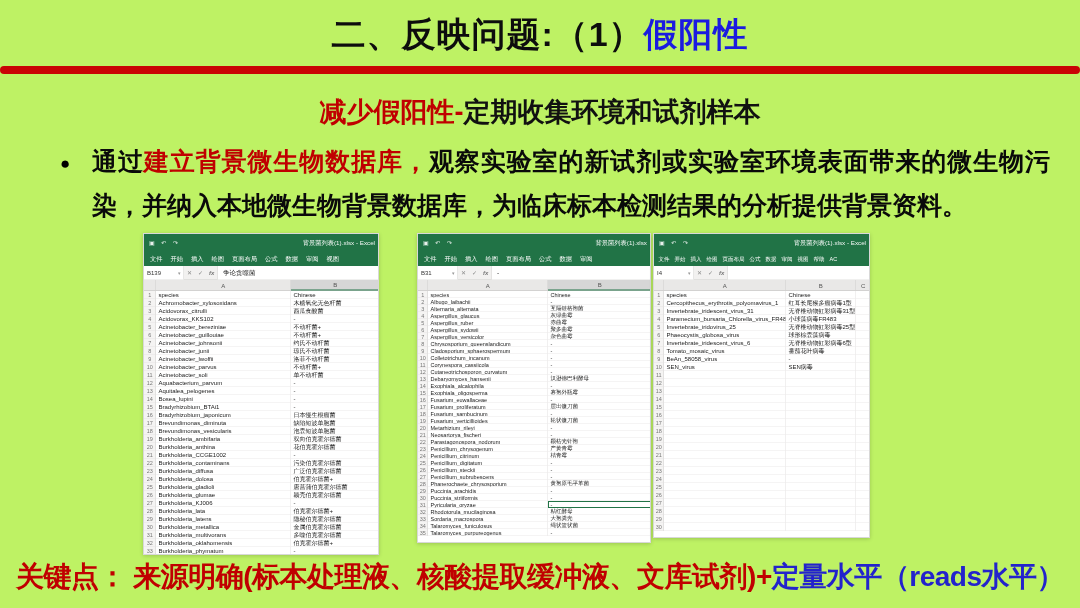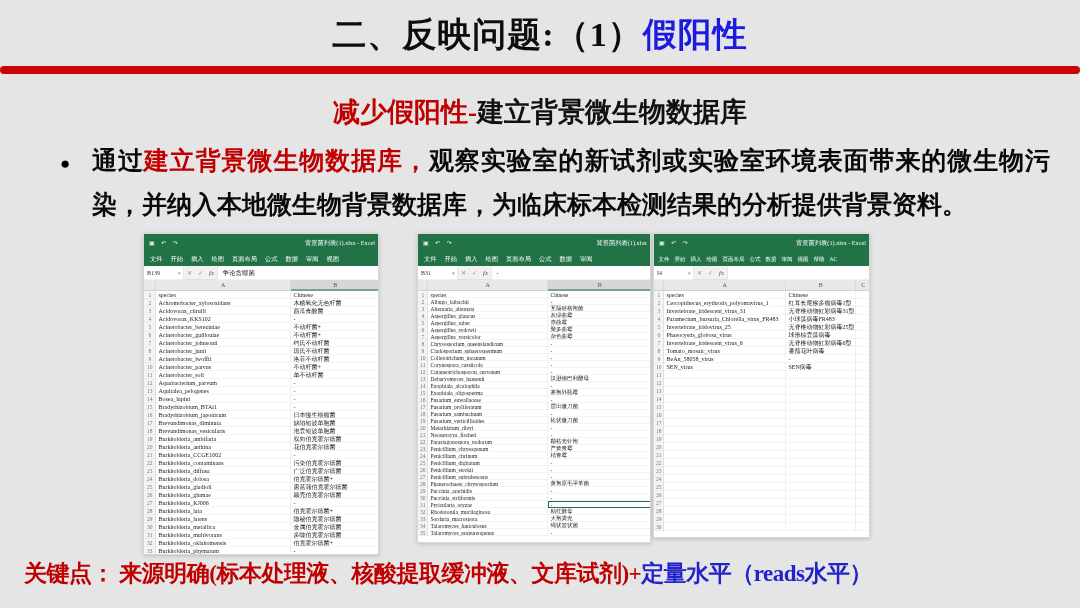--- a/index.html
+++ b/index.html
@@ -1,18 +1,18 @@
 <!DOCTYPE html>
 <html><head>
 <meta charset="utf-8">
 <style>
   *{box-sizing:border-box;margin:0;padding:0}
   html,body{background:#888}
-  .slide{position:relative;width:1080px;height:608px;background:#e5e5e5;overflow:hidden;
-         font-family:Liberation Serif, serif;margin:0 auto}
+  .slide{position:relative;width:1080px;height:608px;background:#bef264;overflow:hidden;
+         font-family:Liberation Sans, sans-serif;margin:0 auto}
   
   .title{position:absolute;top:12px;left:0;width:100%;text-align:center;
          font-size:34px;font-weight:700;color:#0d0d0d;letter-spacing:1px}
   .title .hl{color:#1b1be0}
   .rule{position:absolute;top:66px;left:0;width:1080px;height:8px;background:#c90404;border-radius:4px}
   .subtitle{position:absolute;top:94px;left:0;width:100%;text-align:center;
             font-size:27px;font-weight:700;color:#111}
   .subtitle .red{color:#c00000}
   
   .bullet{position:absolute;top:139px;left:92px;width:958px;font-size:25px;line-height:44px;
@@ -59,35 +59,35 @@
       border-bottom:1px solid #eae9e8;white-space:nowrap;overflow:hidden}
   .gc.a{width:var(--aw)} .gc.b{width:var(--bw)} .gc.c{width:var(--cw)}
   .gc.selcell{outline:2px solid #217346;outline-offset:-2px}
   
   .stamp{position:absolute;z-index:6;color:#d2342c;font-weight:700;font-size:34px;line-height:39px;
          width:40px;text-align:center;word-break:break-all}
   #stamp0{left:246px;top:381px}
   #stamp1{left:528px;top:349px}
   #stamp2{left:744px;top:366px}
   
-  .keyline{position:absolute;top:558px;left:24px;width:1050px;font-size:23px;font-weight:700;
+  .keyline{position:absolute;top:558px;left:16px;width:1050px;font-size:28px;font-weight:700;
            white-space:nowrap;letter-spacing:-0.5px}
   .keyline .red{color:#c00000}
   .keyline .blue{color:#2323cc}
 </style>
 </head>
 <body>
 
 <div class="slide">
 
   <div class="title"><span>二、反映问题:（1）</span><span class="hl">假阳性</span></div>
 
   <div class="rule"></div>
 
-  <div class="subtitle"><span class="red">减少假阳性-</span><span>建立背景微生物数据库</span></div>
+  <div class="subtitle"><span class="red">减少假阳性-</span><span>定期收集环境和试剂样本</span></div>
 
   <div class="bullet"><span class="dot">●</span><span>通过</span><span class="red">建立背景微生物数据库，</span><span>观察实验室的新试剂或实验室环境表面带来的微生物污染，并纳入本地微生物背景数据库，为临床标本检测结果的分析提供背景资料。</span></div>
 
   <div class="xl" id="xl0">
     <div class="xl-inner s0">
       <div class="tbar">
         <span class="qat">▣ ↶ ↷</span>
         <span class="fname">背景菌列表(1).xlsx - Excel</span>
       </div>
       <div class="tabs">

